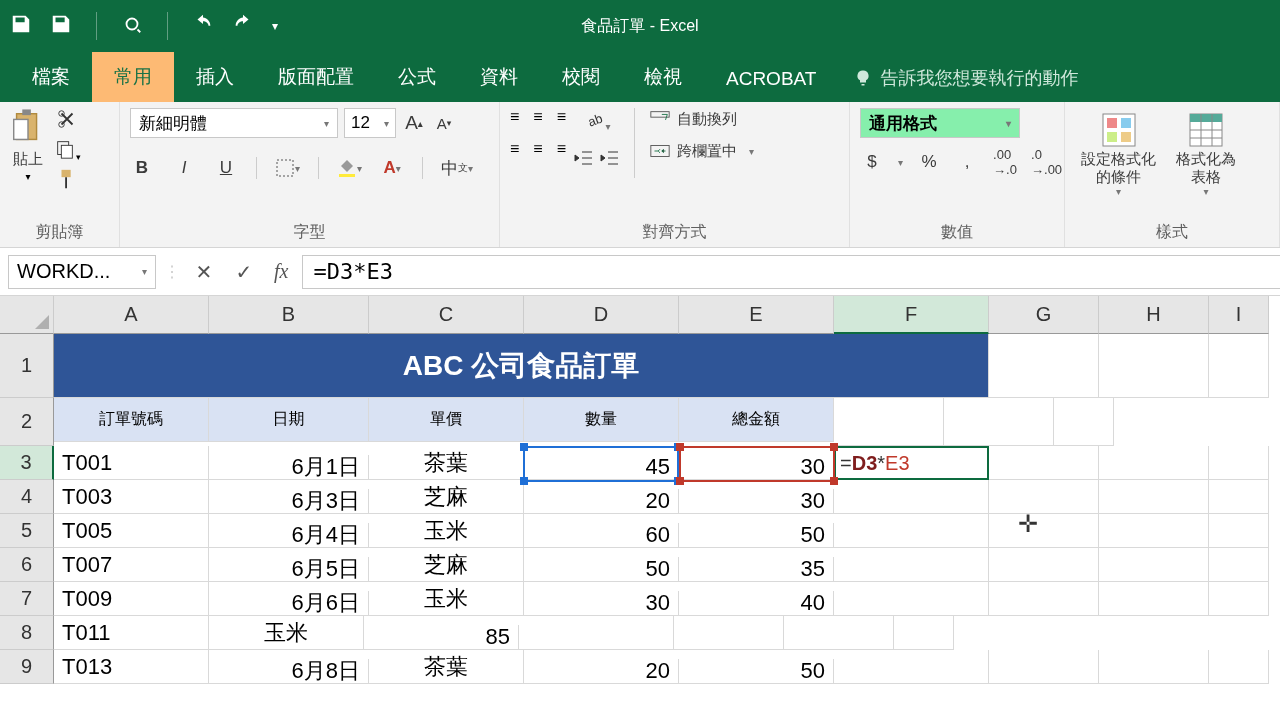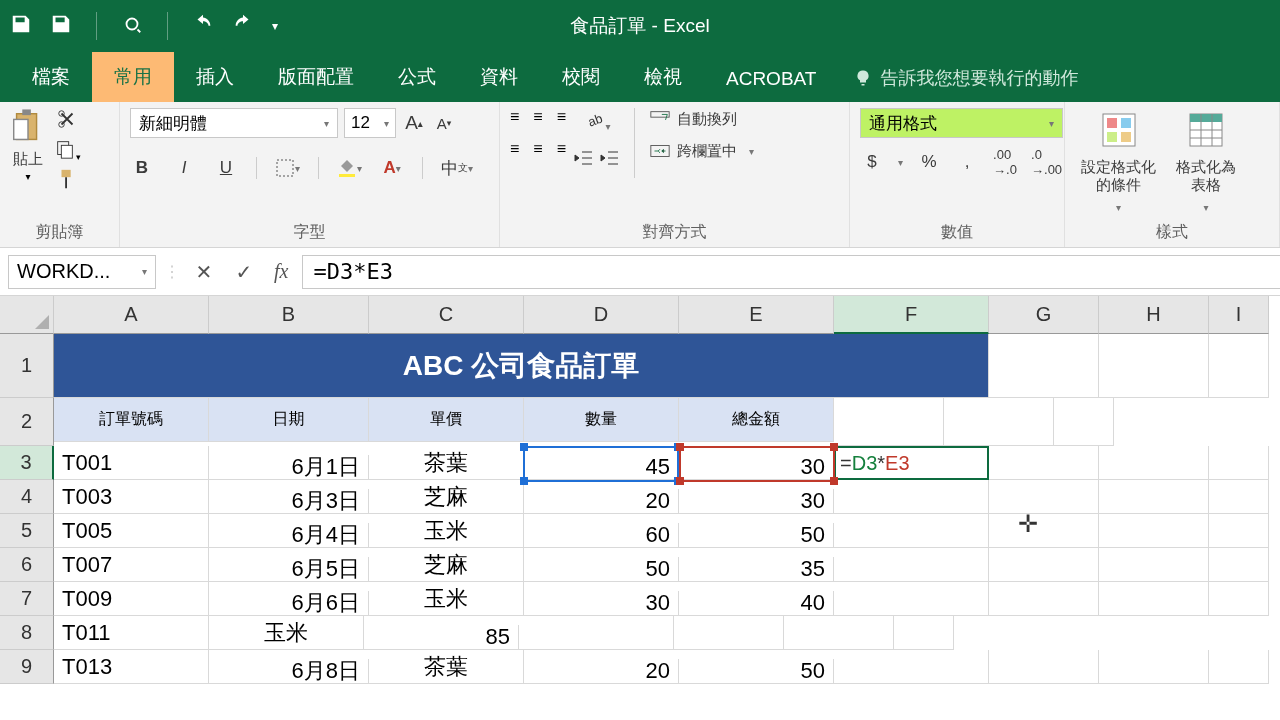--- a/index.html
+++ b/index.html
@@ -3,21 +3,21 @@
 <meta charset="utf-8">
 <style>
 * { margin: 0; padding: 0; box-sizing: border-box; font-family: "Microsoft JhengHei", "Segoe UI", sans-serif; }
 body { background: #fff; width: 1280px; height: 720px; overflow: hidden; position: relative; }
 
 
 .title-bar { background: #0d6b3f; height: 52px; display: flex; align-items: center; color: #fff; padding: 0 10px; }
 .tb-left { display: flex; gap: 18px; align-items: center; }
 .tb-icon { width: 22px; height: 22px; fill: #fff; }
 .tb-divider { width: 1px; height: 28px; background: rgba(255,255,255,0.35); margin: 0 6px; }
-.tb-title { position: absolute; left: 50%; transform: translateX(-50%); font-size: 19px; white-space: nowrap; }
+.tb-title { position: absolute; left: 50%; transform: translateX(-50%); font-size: 16px; white-space: nowrap; }
 
 
 .ribbon-tabs { background: #0d6b3f; height: 50px; display: flex; align-items: flex-end; color: #fff; padding: 0 10px; }
 .rt-tab { padding: 12px 22px; font-size: 19px; cursor: pointer; }
 .rt-tab.active { background: #fdba74; color: #1a7246; }
 .rt-tell { display: flex; align-items: center; padding: 12px 16px; gap: 8px; font-size: 18px; color: #cfe8db; }
 .bulb { width: 18px; height: 18px; }
 
 
 .ribbon { background: #f3f3f3; height: 146px; border-bottom: 1px solid #d5d5d5; display: flex; }
@@ -29,23 +29,23 @@
 .btn-row { display: flex; gap: 6px; align-items: center; }
 .ic { width: 20px; height: 20px; display: inline-flex; align-items: center; justify-content: center; }
 .paste-big { display: flex; flex-direction: column; align-items: center; gap: 2px; }
 .paste-svg { width: 36px; height: 40px; }
 .lbl-sm { font-size: 15px; color: #3b3b3b; }
 
 .font-select { width: 208px; height: 30px; border: 1px solid #c8c8c8; background: #fff; display: flex; align-items: center; padding: 0 8px; font-size: 17px; justify-content: space-between; }
 .size-select { width: 52px; height: 30px; border: 1px solid #c8c8c8; background: #fff; display: flex; align-items: center; padding: 0 6px; font-size: 17px; justify-content: space-between; }
 .dd-arrow { font-size: 10px; color: #777; }
 .font-btn { min-width: 24px; height: 24px; display: inline-flex; align-items: center; justify-content: center; color: #3b3b3b; font-size: 17px; }
-.num-select { width: 203px; height: 30px; border: 1px solid #c8c8c8; background: #bef264; display: flex; align-items: center; padding: 0 8px; font-size: 17px; justify-content: space-between; }
-
-.bigbtn { display: flex; flex-direction: column; align-items: center; gap: 8px; padding: 2px 6px; }
+.num-select { width: 160px; height: 30px; border: 1px solid #c8c8c8; background: #86efac; display: flex; align-items: center; padding: 0 8px; font-size: 17px; justify-content: space-between; font-weight: bold; }
+
+.bigbtn { display: flex; flex-direction: column; align-items: center; gap: 0; padding: 2px 6px; }
 .bigbtn svg { width: 40px; height: 40px; }
 .bigbtn .lbl-sm { text-align: center; line-height: 1.2; }
 
 
 .fbar-area { height: 48px; display: flex; align-items: center; border-bottom: 1px solid #d5d5d5; background: #fff; }
 .namebox { width: 148px; height: 34px; border: 1px solid #c8c8c8; margin: 0 8px; display: flex; align-items: center; padding: 0 8px; font-size: 20px; justify-content: space-between; }
 .fbox-btns { display: flex; align-items: center; gap: 20px; padding: 0 14px; }
 .fbox-btns .ic { font-size: 20px; color: #555; }
 .fx { font-style: italic; font-family: 'Times New Roman', serif; font-size: 20px; color: #555; }
 .formula-input { flex: 1; height: 34px; border: 1px solid #c8c8c8; border-right: none; display: flex; align-items: center; padding: 0 10px; font-size: 22px; font-family: Consolas, monospace; }
@@ -65,21 +65,21 @@
 .rowh.sel { background: #d2e8d9; border-right: 2px solid #0d6b3f; }
 .cell { border-right: 1px solid #d9d9d9; border-bottom: 1px solid #d9d9d9; display: flex; align-items: center; padding: 0 8px; font-size: 22px; background: #fff; }
 
 .title-row { height: 64px; background: #2f5597; color: #fff; font-size: 28px; font-weight: bold; justify-content: center; }
 .header-row { height: 44px; background: #d9e2f3; font-size: 16px; justify-content: center; }
 .al-r { justify-content: flex-end; margin-top: 9px; }
 .al-c { justify-content: center; }
 
 .active-cell { border: 2px solid #0d6b3f; background: #fff; font-family: Consolas, monospace; font-size: 20px; padding: 0 4px; }
 .active-cell .eq { color: #333; }
-.active-cell .r1 { color: #15803d; }
+.active-cell .r1 { color: #7f1d1d; font-weight: bold; }
 .active-cell .op { color: #333; }
 .active-cell .r2 { color: #c0392b; }
 
 .cursor-plus { position: absolute; font-size: 24px; color: #333; pointer-events: none; }
 .cursor-plus::before { content: '✛'; }
 
 .wA { width: 155px; } .wB { width: 160px; } .wC { width: 155px; }
 .wD { width: 155px; } .wE { width: 155px; } .wF { width: 155px; }
 .wG { width: 110px; } .wH { width: 110px; } .wI { width: 60px; }
 

